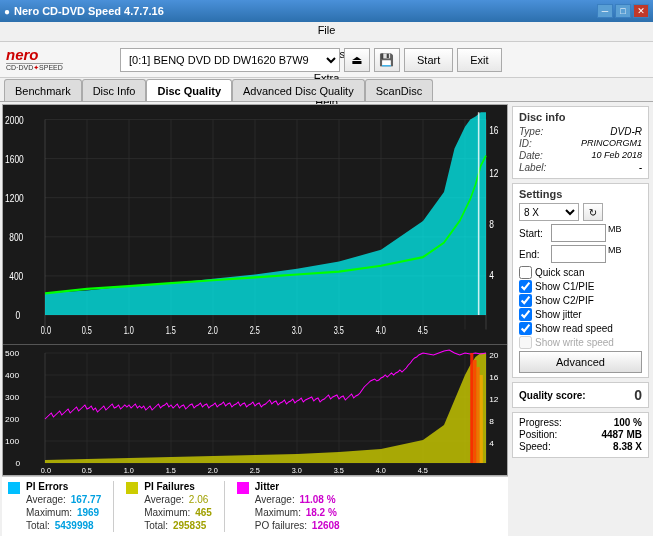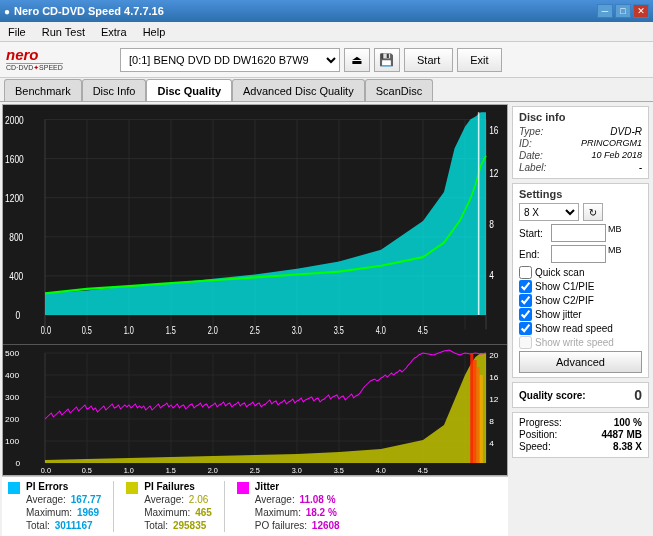--- a/index.html
+++ b/index.html
@@ -25,20 +25,21 @@
 
     
     .menu-bar {
       background: #f0f0f0;
       height: 20px;
       display: flex;
       align-items: center;
       padding: 0 4px;
       border-bottom: 1px solid #ccc;
       gap: 8px;
+      flex-direction: column;
     }
     .menu-item { font-size: 11px; padding: 2px 4px; cursor: pointer; }
 
     
     .toolbar {
       background: #f5f5f5;
       height: 36px;
       display: flex;
       align-items: center;
       padding: 0 6px;
@@ -342,21 +343,21 @@
           <div class="stat-detail">
             <span>Average:</span>
             <span style="color:#00a0e0;font-weight:bold;margin-left:2px;">167.77</span>
           </div>
           <div class="stat-detail">
             <span>Maximum:</span>
             <span style="color:#00a0e0;font-weight:bold;margin-left:2px;">1969</span>
           </div>
           <div class="stat-detail">
             <span>Total:</span>
-            <span style="color:#00a0e0;font-weight:bold;margin-left:2px;">3011167</span>
+            <span style="color:#00a0e0;font-weight:bold;margin-left:2px;">5439998</span>
           </div>
         </div>
       </div>
 
       <div style="width:1px;background:#ccc;margin:0 4px;"></div>
 
       <div class="stat-group">
         <div class="stat-color-box" style="background:#cccc00;"></div>
         <div>
           <div class="stat-label">PI Failures</div>

